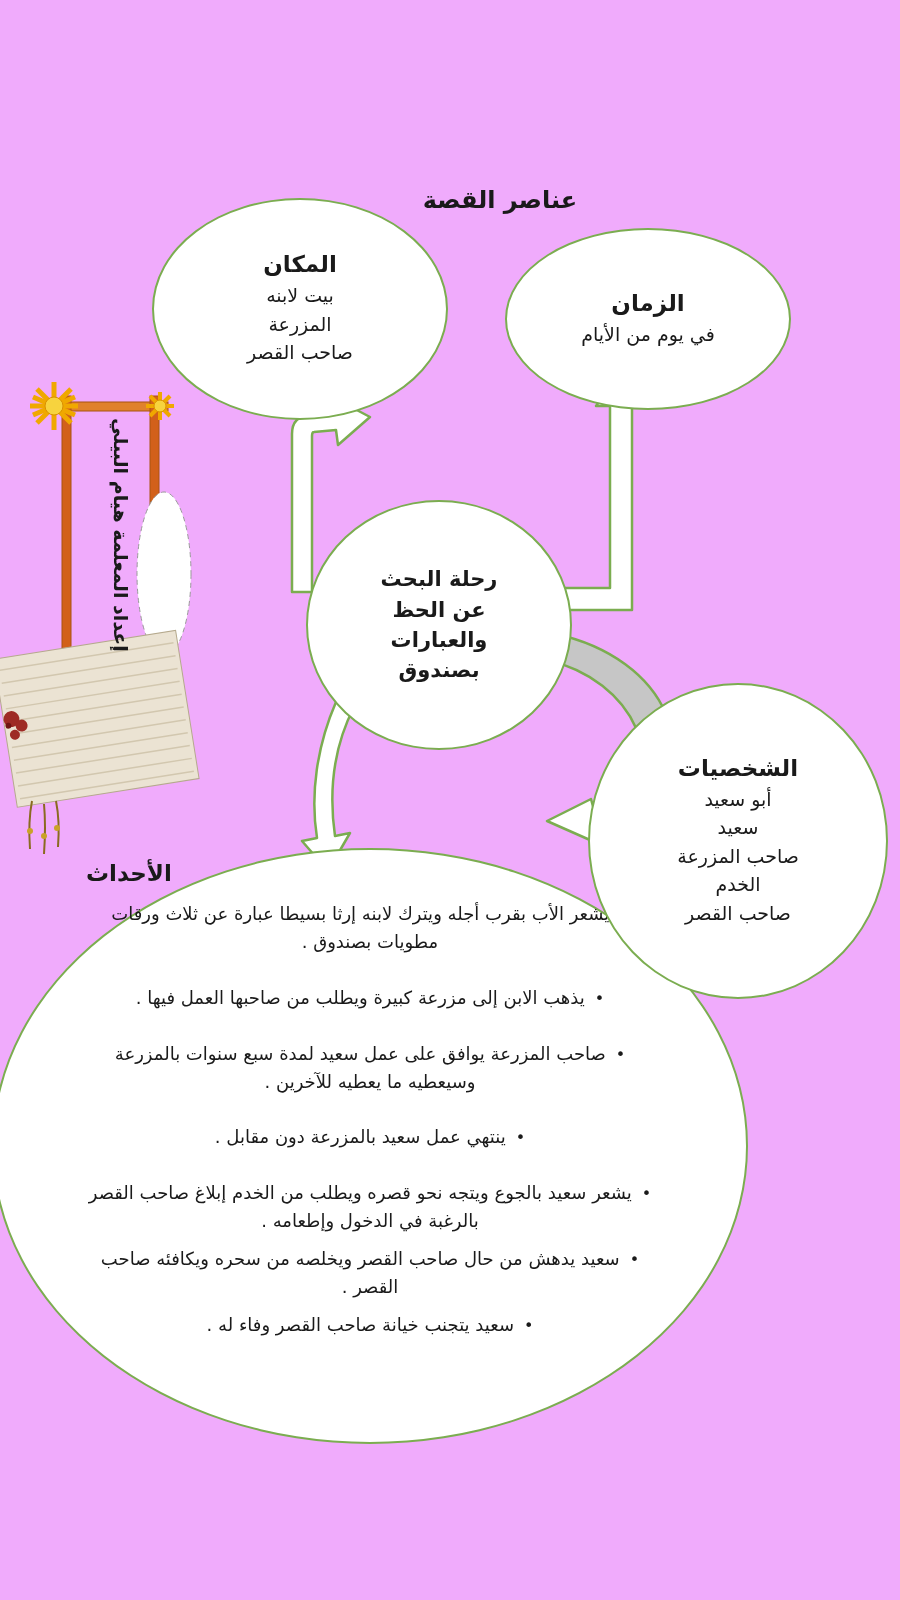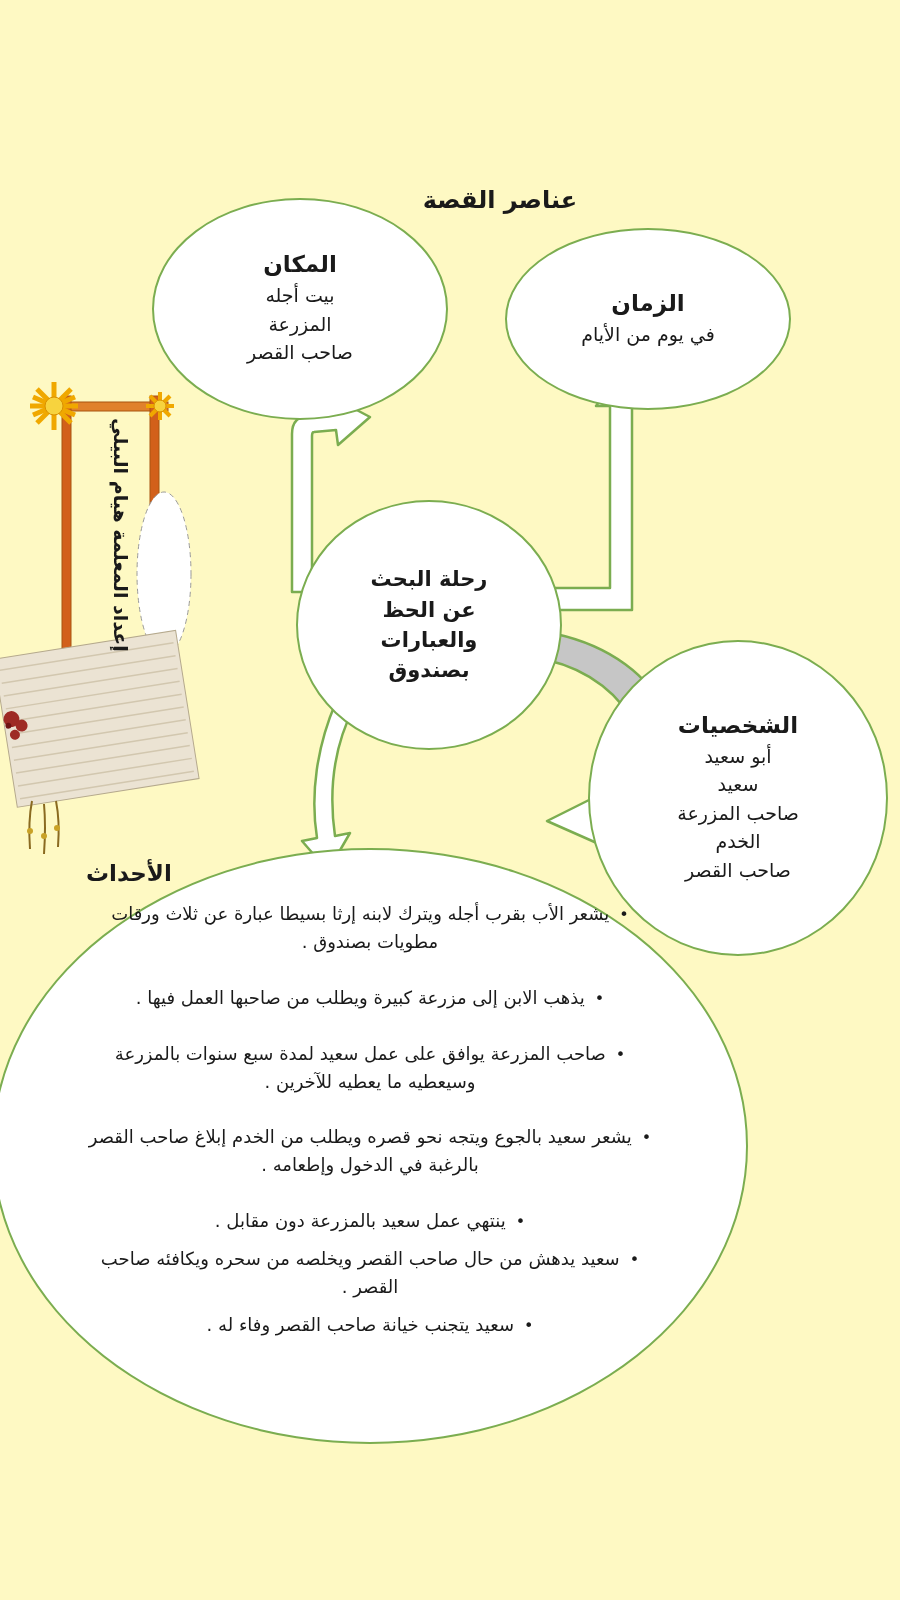--- a/index.html
+++ b/index.html
@@ -1,35 +1,35 @@
 <!DOCTYPE html>
 <html lang="ar"><head>
 <meta charset="utf-8">
 <style>
   html,body{margin:0;padding:0;background:#fff;}
   .canvas{
-    position:relative;width:900px;height:1600px;background:#fef9c3;
+    position:relative;width:900px;height:1600px;background:#f0abfc;
     font-family:"DejaVu Sans",sans-serif;color:#1a1a1a;overflow:hidden;
   }
   
   svg.arrows{position:absolute;left:0;top:0;width:900px;height:1600px;z-index:1;}
   svg.arrows path{stroke:#7bad50;stroke-width:2.5;stroke-linejoin:round;}
   
   .ellipse{
     position:absolute;border:2.5px solid #7bad50;border-radius:50%;
     background:#fff;display:flex;flex-direction:column;align-items:center;
     justify-content:center;text-align:center;z-index:2;direction:rtl;
   }
   .bubble-title{font-weight:bold;font-size:23px;margin-bottom:4px;}
   .bubble-line{font-size:19px;line-height:1.5;}
   .place{left:152px;top:198px;width:292px;height:218px;}
   .time{left:505px;top:228px;width:282px;height:178px;}
-  .center-circle{left:296px;top:500px;width:262px;height:246px;border-radius:50%;}
+  .center-circle{left:306px;top:500px;width:262px;height:246px;border-radius:50%;}
   .center-circle .bubble-line{font-weight:bold;font-size:21px;line-height:1.45;}
-  .characters{left:588px;top:640px;width:296px;height:312px;z-index:3;}
+  .characters{left:588px;top:683px;width:296px;height:312px;z-index:3;}
   .events{left:-8px;top:848px;width:752px;height:592px;display:block;}
   .events-body{padding:10px 92px 30px 92px;direction:rtl;}
   .events-title{font-weight:bold;font-size:23px;text-align:left;margin:0 0 14px 0;}
   ul.events-list{list-style:none;margin:0;padding:0;text-align:center;font-size:18px;line-height:1.55;}
   ul.events-list li{margin-bottom:28px;}
   ul.events-list li:nth-child(n+5){margin-bottom:10px;}
   .bullet{margin-inline-end:10px;font-size:16px;}
   
   .page-title{
     position:absolute;left:395px;top:186px;width:210px;text-align:center;
@@ -54,21 +54,21 @@
     <path fill="#ffffff" d="M 553 588 L 610 588 L 610 406 L 596 406 L 621 372 L 646 406 L 632 406 L 632 610 L 553 610 Z"></path>
     <path fill="#c6c6c6" d="M 556 634 C 610 646 650 676 666 714 L 636 728 C 622 696 590 670 547 660 Z"></path>
     <path fill="#ffffff" d="M 667 746 C 646 782 620 806 595 814 L 591 799 L 547 821 L 599 844 L 596 829 C 625 820 652 794 678 758 Z"></path>
     <path fill="#ffffff" d="M 336 702 C 317 746 310 794 317 838 L 302 841 L 328 871 L 350 833 L 335 836 C 329 794 333 748 354 707 Z"></path>
   </svg>
 
   <div class="page-title">عناصر القصة</div>
 
   <div class="ellipse place">
     <div class="bubble-title">المكان</div>
-    <div class="bubble-line">بيت أجله</div>
+    <div class="bubble-line">بيت لابنه</div>
     <div class="bubble-line">المزرعة</div>
     <div class="bubble-line">صاحب القصر</div>
   </div>
 
   <div class="ellipse time">
     <div class="bubble-title">الزمان</div>
     <div class="bubble-line">في يوم من الأيام</div>
   </div>
 
   <div class="ellipse center-circle">
@@ -87,22 +87,22 @@
     <div class="bubble-line">صاحب القصر</div>
   </div>
 
   <div class="ellipse events">
     <div class="events-body">
       <div class="events-title">الأحداث</div>
       <ul class="events-list">
         <li><span class="bullet">•</span><span>يشعر الأب بقرب أجله ويترك لابنه إرثا بسيطا عبارة عن ثلاث ورقات مطويات بصندوق .</span></li>
         <li><span class="bullet">•</span><span>يذهب الابن إلى مزرعة كبيرة ويطلب من صاحبها العمل فيها .</span></li>
         <li><span class="bullet">•</span><span>صاحب المزرعة يوافق على عمل سعيد لمدة سبع سنوات بالمزرعة وسيعطيه ما يعطيه للآخرين .</span></li>
+        <li><span class="bullet">•</span><span>ينتهي عمل سعيد بالمزرعة دون مقابل .</span></li>
         <li><span class="bullet">•</span><span>يشعر سعيد بالجوع ويتجه نحو قصره ويطلب من الخدم إبلاغ صاحب القصر بالرغبة في الدخول وإطعامه .</span></li>
-        <li><span class="bullet">•</span><span>ينتهي عمل سعيد بالمزرعة دون مقابل .</span></li>
         <li><span class="bullet">•</span><span>سعيد يدهش من حال صاحب القصر ويخلصه من سحره ويكافئه صاحب القصر .</span></li>
         <li><span class="bullet">•</span><span>سعيد يتجنب خيانة صاحب القصر وفاء له .</span></li>
       </ul>
     </div>
   </div>
 
   <div class="loom">
     <svg width="200" height="500" viewBox="0 0 200 500">
 
       <g stroke="#a85510">

